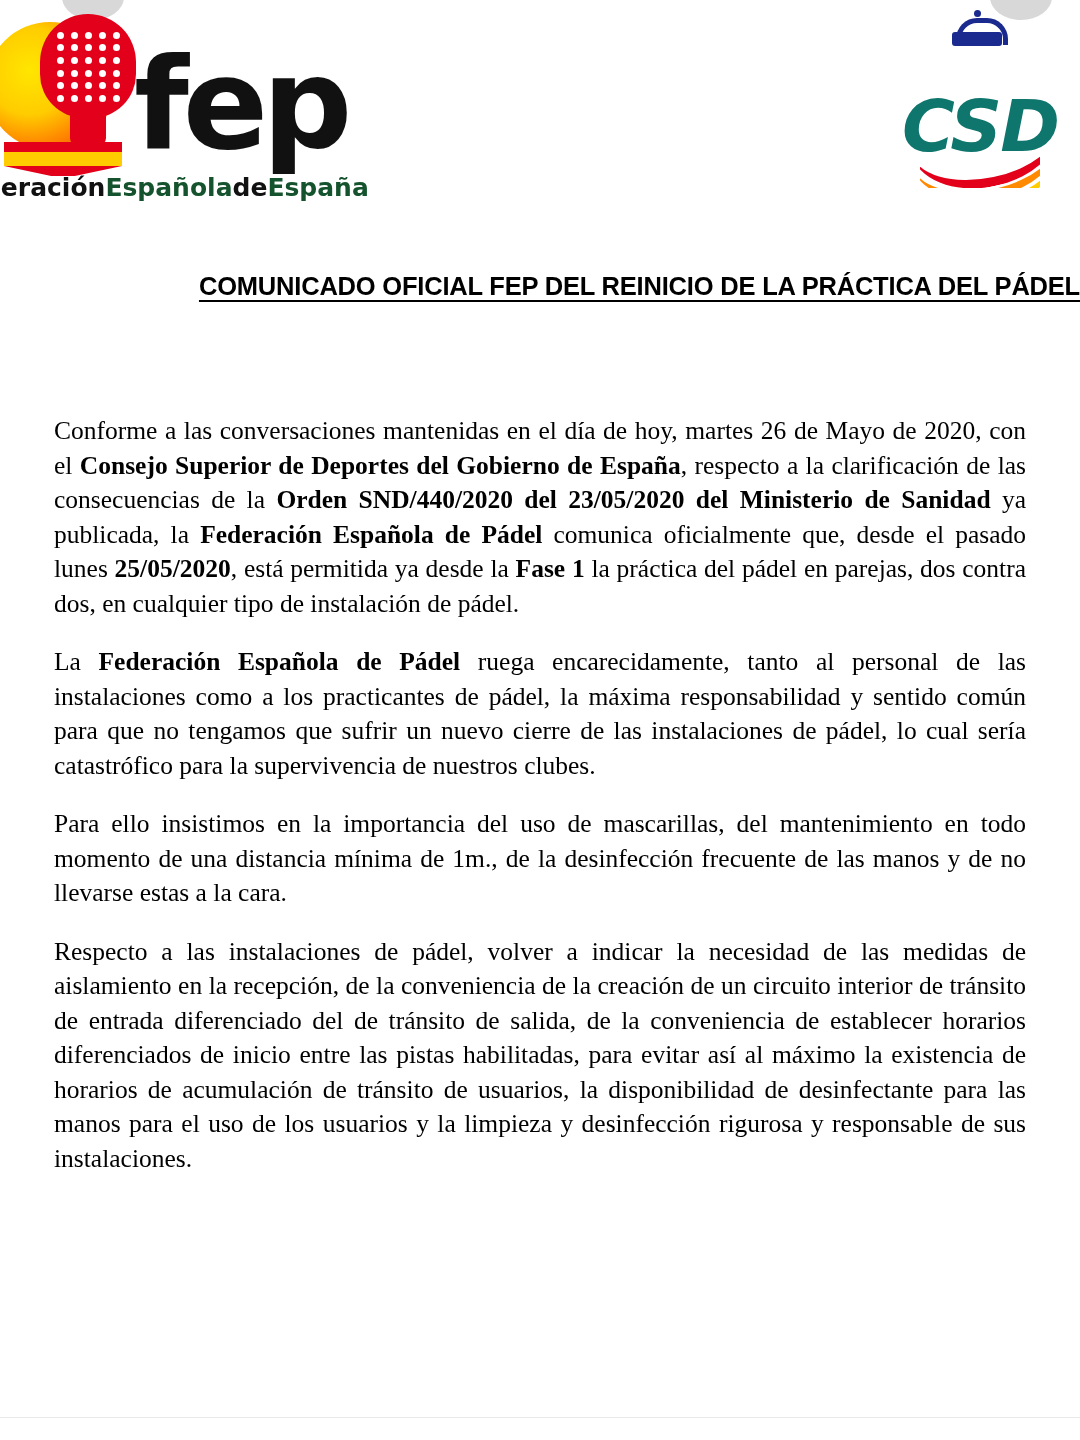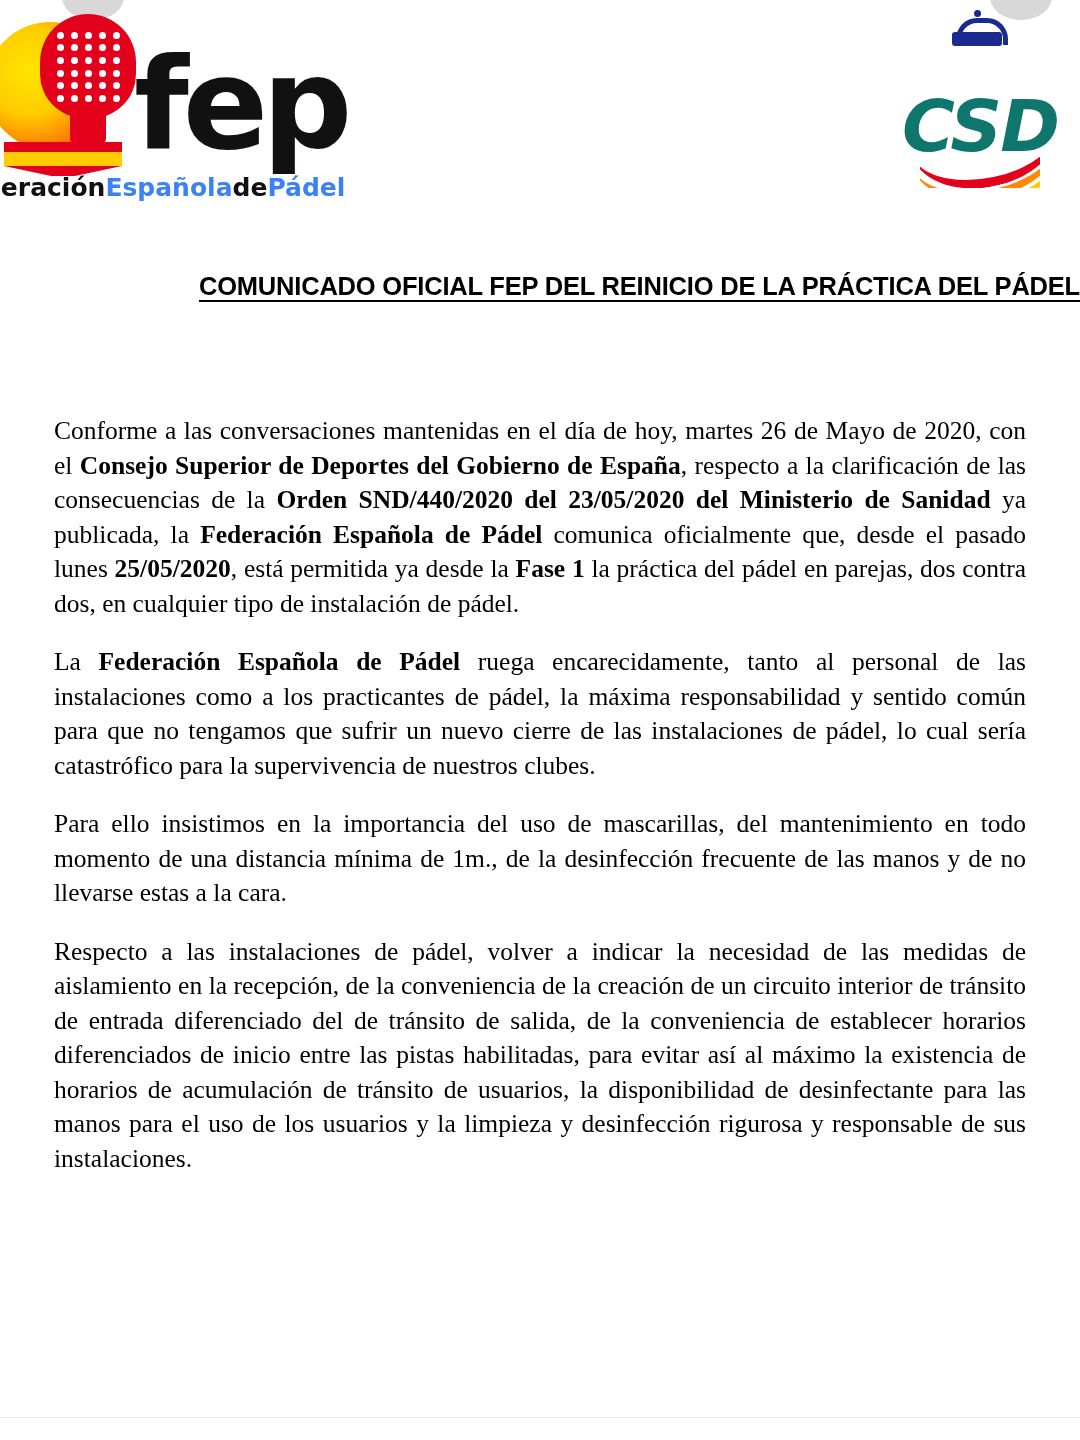--- a/index.html
+++ b/index.html
@@ -124,21 +124,21 @@
     position: absolute;
     left: -20px;
     top: 160px;
     width: 320px;
     font-family: "DejaVu Sans", sans-serif;
     font-weight: bold;
     font-size: 25px;
     line-height: 28px;
     white-space: nowrap;
   }
-  .fep-sub .red { color: #3b82f6; }
+  .fep-sub .red { color: #14532d; }
   .fep-sub .blk { color: #111111; }
 
   
   .csd-logo {
     position: absolute;
     right: 28px;
     top: 14px;
     width: 150px;
     height: 170px;
   }
@@ -285,21 +285,21 @@
           <i></i>
       </div>
       <div class="handle"></div>
     </div>
     <div class="fep-flag">
       <div class="s1"></div>
         <div class="s2"></div>
         <div class="s3"></div>
     </div>
     <div class="fep-word">fep</div>
-    <div class="fep-sub"><span class="blk">ederación</span><span class="red">Española</span><span class="blk">de</span><span class="red">Pádel</span></div>
+    <div class="fep-sub"><span class="blk">ederación</span><span class="red">Española</span><span class="blk">de</span><span class="red">España</span></div>
   </div>
 
   <div class="csd-logo">
     <div class="csd-crown">
       <div class="dot"></div>
       <div class="arc"></div>
       <div class="band"></div>
     </div>
     <div class="csd-text">CSD</div>
     <div class="csd-swoosh">

